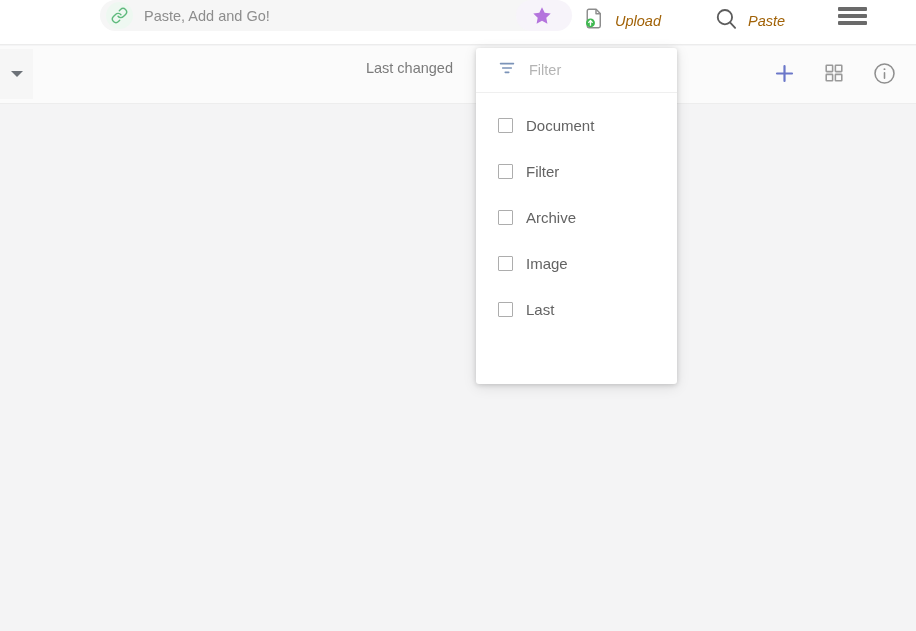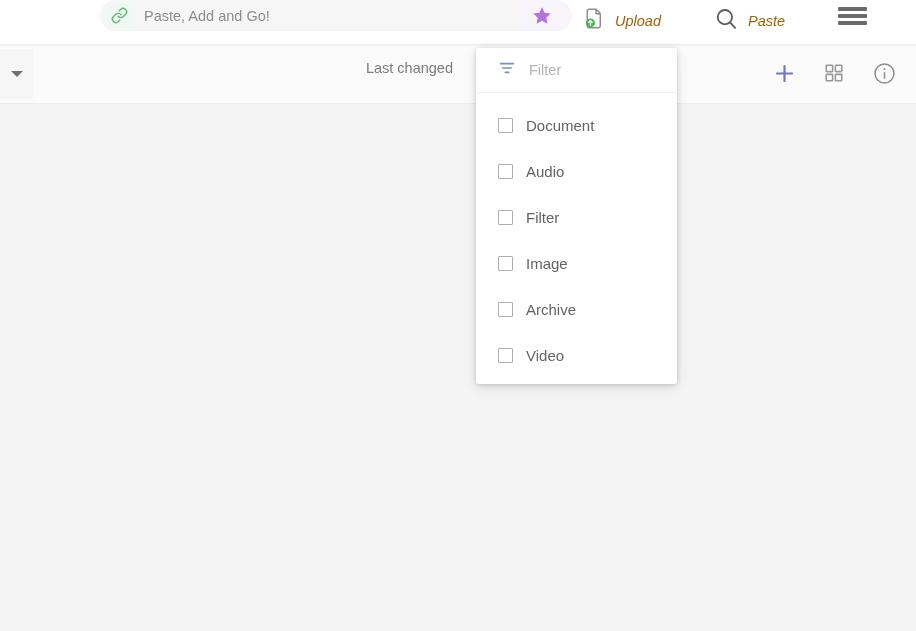--- a/index.html
+++ b/index.html
@@ -320,41 +320,37 @@
     <span class="fh-label">Filter</span>
   </div>
 
   <div class="filter-list">
 
     <div class="filter-row">
       <span class="cbox"></span>
       <span class="fr-label">Document</span>
     </div>
 
-    <div class="filter-row">
-      <span class="cbox"></span>
-      <span class="fr-label">Audio</span>
-    </div>
 
     <div class="filter-row">
       <span class="cbox"></span>
       <span class="fr-label">Filter</span>
     </div>
 
     <div class="filter-row">
       <span class="cbox"></span>
+      <span class="fr-label">Archive</span>
+    </div>
+
+    <div class="filter-row">
+      <span class="cbox"></span>
       <span class="fr-label">Image</span>
     </div>
 
     <div class="filter-row">
       <span class="cbox"></span>
-      <span class="fr-label">Archive</span>
-    </div>
-
-    <div class="filter-row">
-      <span class="cbox"></span>
-      <span class="fr-label">Video</span>
+      <span class="fr-label">Last</span>
     </div>
 
   </div>
 </div>
 
 <div class="content"></div>
 
 </body></html>

